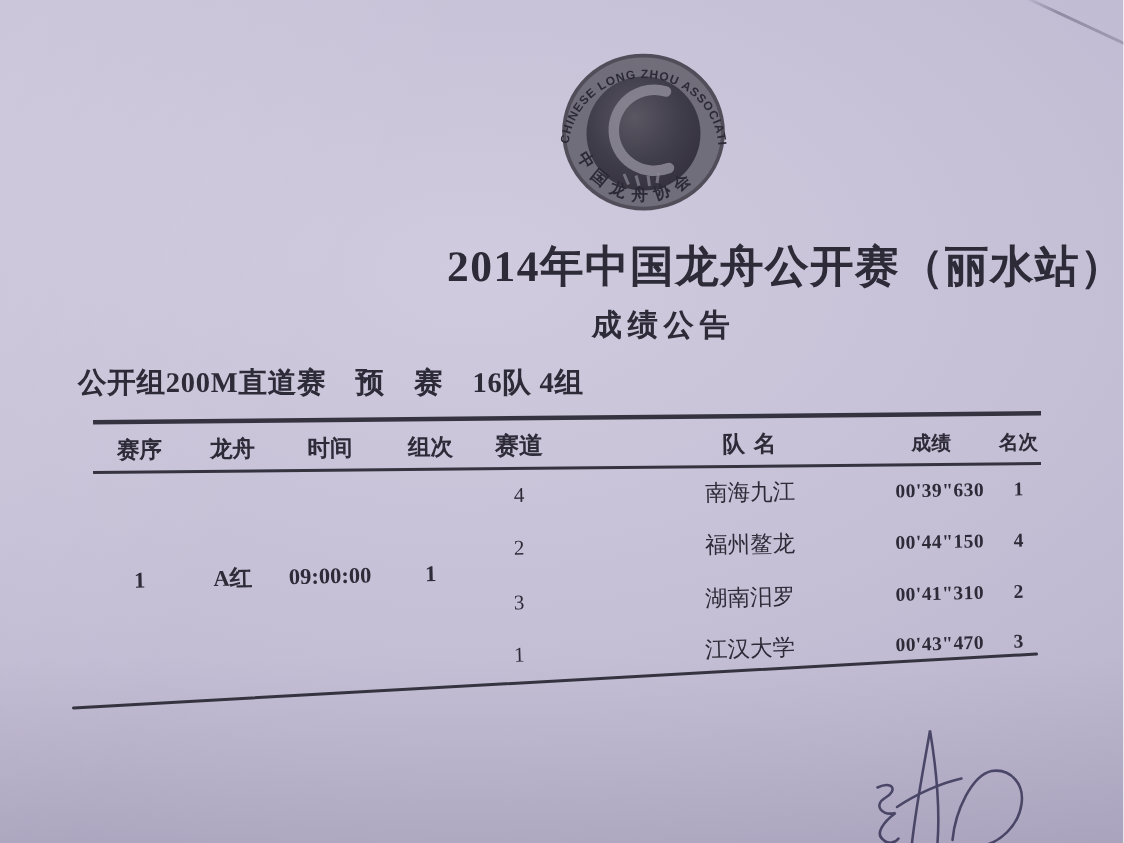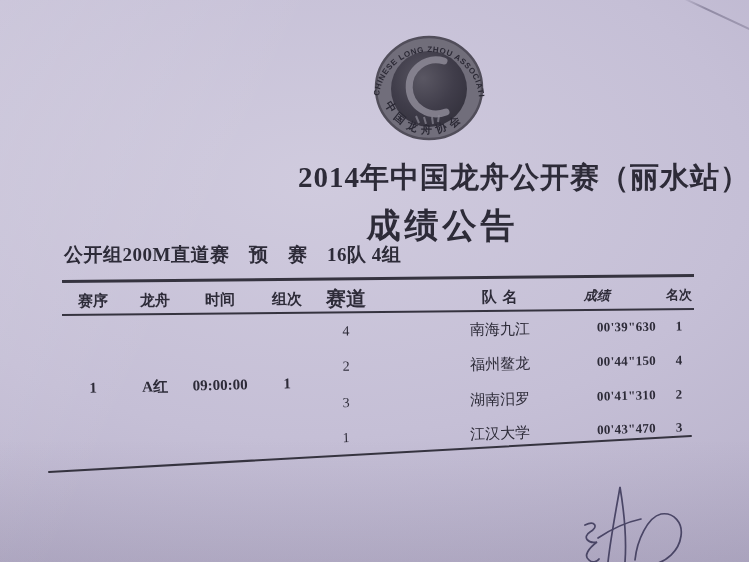--- a/index.html
+++ b/index.html
@@ -22,24 +22,24 @@
     background:linear-gradient(90deg, rgba(82,76,104,0.0), rgba(82,76,104,0.45) 30%, rgba(82,76,104,0.25));
     transform:rotate(25deg);transform-origin:left top;border-radius:2px;
   }
   
   .title{
     left:135px;top:158px;width:615px;text-align:right;
     font-size:29px;font-weight:700;letter-spacing:1px;
   }
   .subtitle{
     left:135px;top:203px;width:615px;text-align:center;
-    font-size:34px;font-weight:700;letter-spacing:4px;
+    font-size:20px;font-weight:700;letter-spacing:4px;
   }
   .section{
-    left:64px;top:242px;font-size:19px;font-weight:700;letter-spacing:0.5px;
+    left:52px;top:242px;font-size:19px;font-weight:700;letter-spacing:0.5px;
   }
   
   .rule{background:#35333f;transform-origin:right center;}
   .rule1{left:62px;top:274px;width:632px;height:3px;transform:rotate(-0.55deg);}
   .rule2{left:62px;top:308px;width:632px;height:2px;transform:rotate(-0.55deg);}
   .rule3{left:47px;top:435px;width:645px;height:2px;transform:rotate(-3.2deg);border-radius:2px;}
   
   .trow{left:60px;width:640px;height:22px;transform-origin:right center;}
   .hdr{top:284px;transform:rotate(-0.55deg);font-weight:700;font-size:15px;}
   .r0{top:315px;transform:rotate(-0.9deg);}
@@ -49,22 +49,22 @@
   .race{top:363px;transform:rotate(-1.3deg);font-weight:700;font-size:15px;}
   .cell{position:absolute;top:0;height:22px;line-height:22px;text-align:center;white-space:nowrap;}
   .c-seq{left:8px;width:50px;}
   .c-boat{left:70px;width:50px;}
   .c-time{left:125px;width:70px;}
   .c-group{left:202px;width:50px;}
   .c-lane{left:261px;width:50px;font-size:14px;}
   .c-team{left:360px;width:160px;font-size:15px;}
   .c-result{left:476px;width:120px;text-align:right;font-size:13px;font-weight:700;letter-spacing:0.3px;}
   .c-rank{left:594px;width:50px;font-size:13px;font-weight:700;}
-  .hdr .c-lane{font-size:20px;}
-  .hdr .c-result{text-align:center;left:512px;width:50px;font-style:italic;}
+  .hdr .c-lane{font-size:16px;}
+  .hdr .c-result{text-align:center;left:536px;width:50px;}
   .hdr .c-team{letter-spacing:1px;}
   
   .stamp{left:366px;top:30px;}
   .signature{left:575px;top:480px;}
 </style>
 </head>
 <body>
 
 <div class="photo">
 

